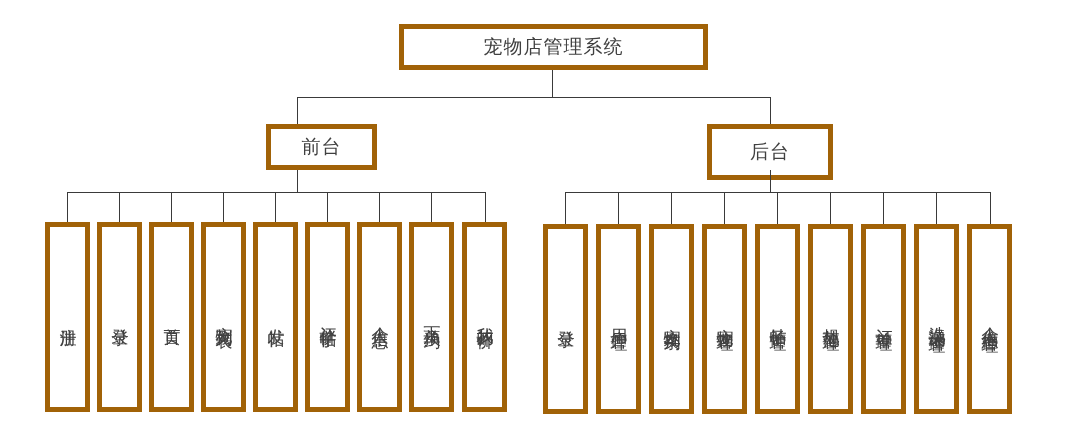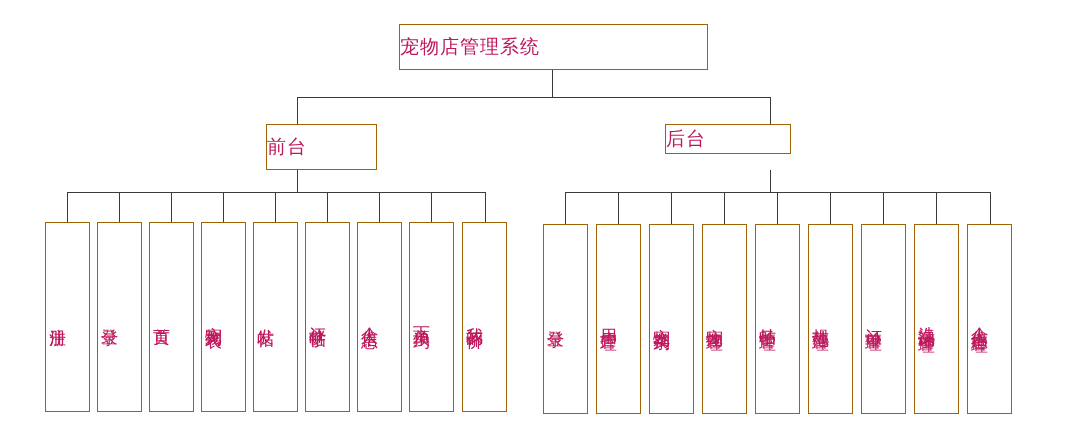--- a/index.html
+++ b/index.html
@@ -13,26 +13,26 @@
   #diagram {
     position: relative;
     width: 1076px;
     height: 442px;
     background: #ffffff;
     overflow: hidden;
   }
   .node {
     position: absolute;
     box-sizing: border-box;
-    border: 1px solid #a16207;
+    border: 5px solid #a16207;
     background: #ffffff;
     display: flex;
     align-items: center;
-    justify-content: flex-start;
-    color: #be185d;
+    justify-content: center;
+    color: #404040;
   }
   .node-root {
     font-size: 19px;
     letter-spacing: 1px;
   }
   .node-branch {
     font-size: 19px;
     letter-spacing: 1px;
   }
   .node-leaf {
@@ -65,21 +65,21 @@
   </div>
 
   <div class="edge edge-v" style="left:552px; top:70px; width:1px; height:27px;"></div>
   <div class="edge edge-h" style="left:297px; top:97px; width:474px; height:1px;"></div>
   <div class="edge edge-v" style="left:297px; top:97px; width:1px; height:27px;"></div>
   <div class="edge edge-v" style="left:770px; top:97px; width:1px; height:27px;"></div>
 
   <div class="node node-branch" style="left:266px; top:124px; width:111px; height:46px;">
     <span>前台</span>
   </div>
-  <div class="node node-branch" style="left:665px; top:124px; width:126px; height:30px;">
+  <div class="node node-branch" style="left:707px; top:124px; width:126px; height:56px;">
     <span>后台</span>
   </div>
 
   <div class="edge edge-v" style="left:297px; top:170px; width:1px; height:22px;"></div>
   <div class="edge edge-h" style="left:67px; top:192px; width:418px; height:1px;"></div>
 
   <div class="edge edge-v" style="left:67px;  top:192px; width:1px; height:30px;"></div>
   <div class="edge edge-v" style="left:119px; top:192px; width:1px; height:30px;"></div>
   <div class="edge edge-v" style="left:171px; top:192px; width:1px; height:30px;"></div>
   <div class="edge edge-v" style="left:223px; top:192px; width:1px; height:30px;"></div>

